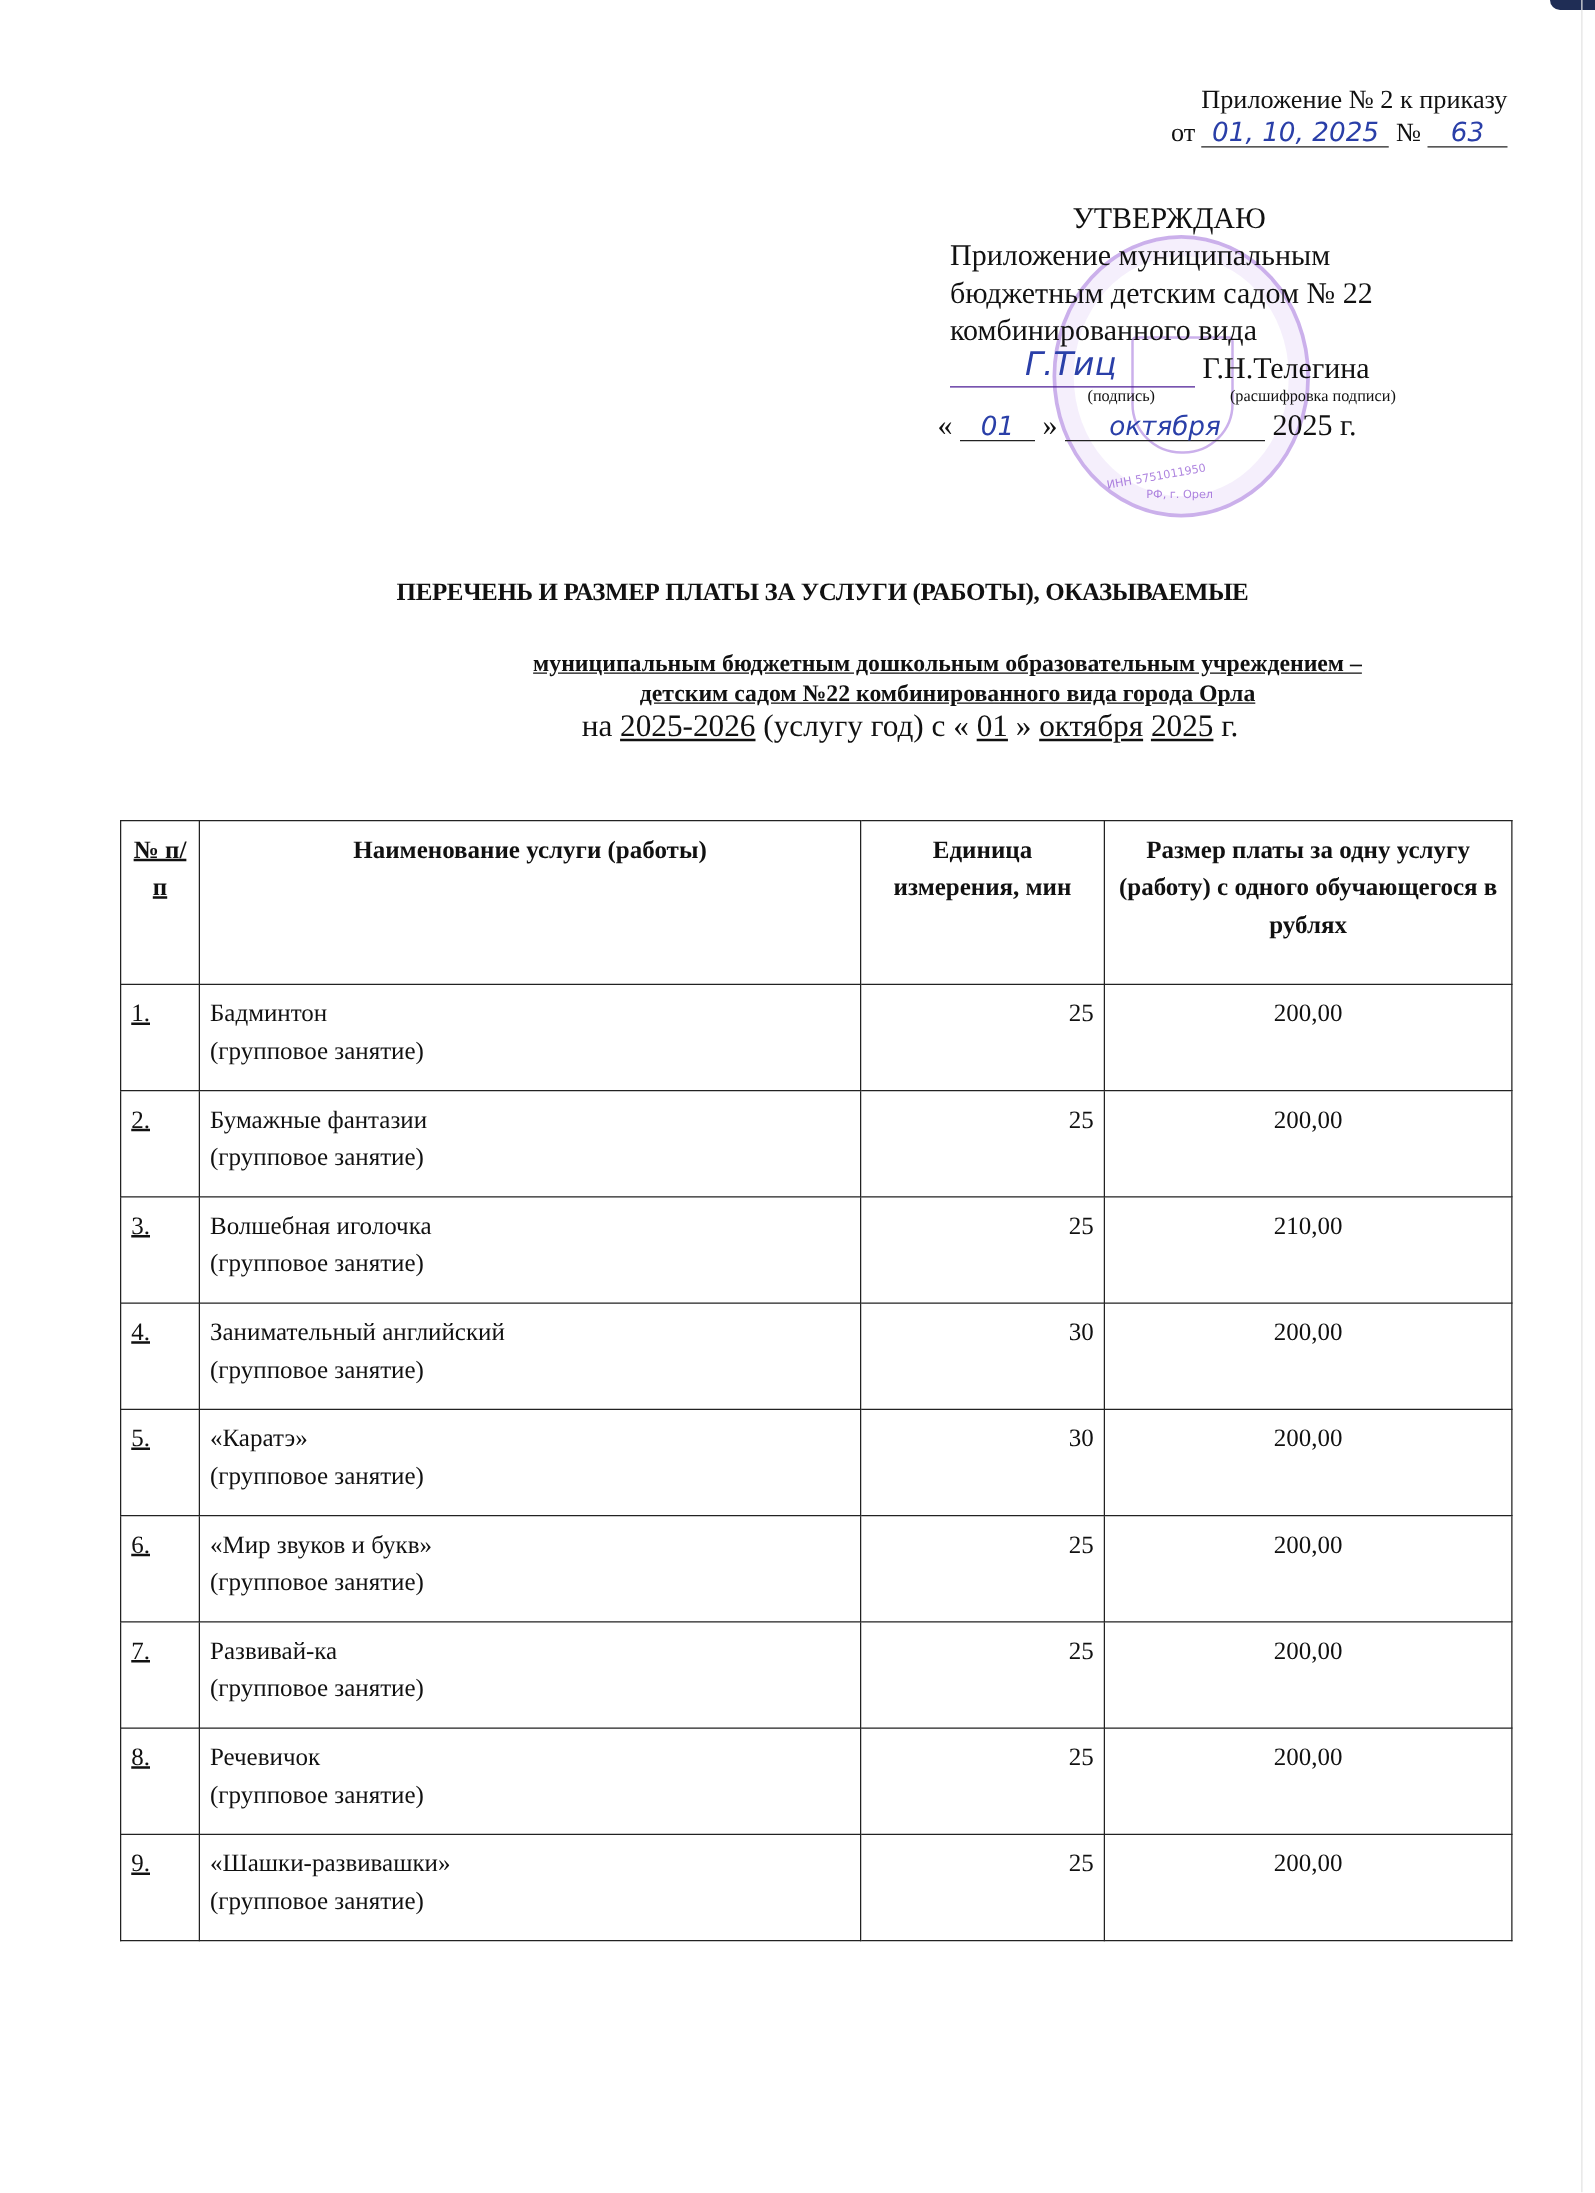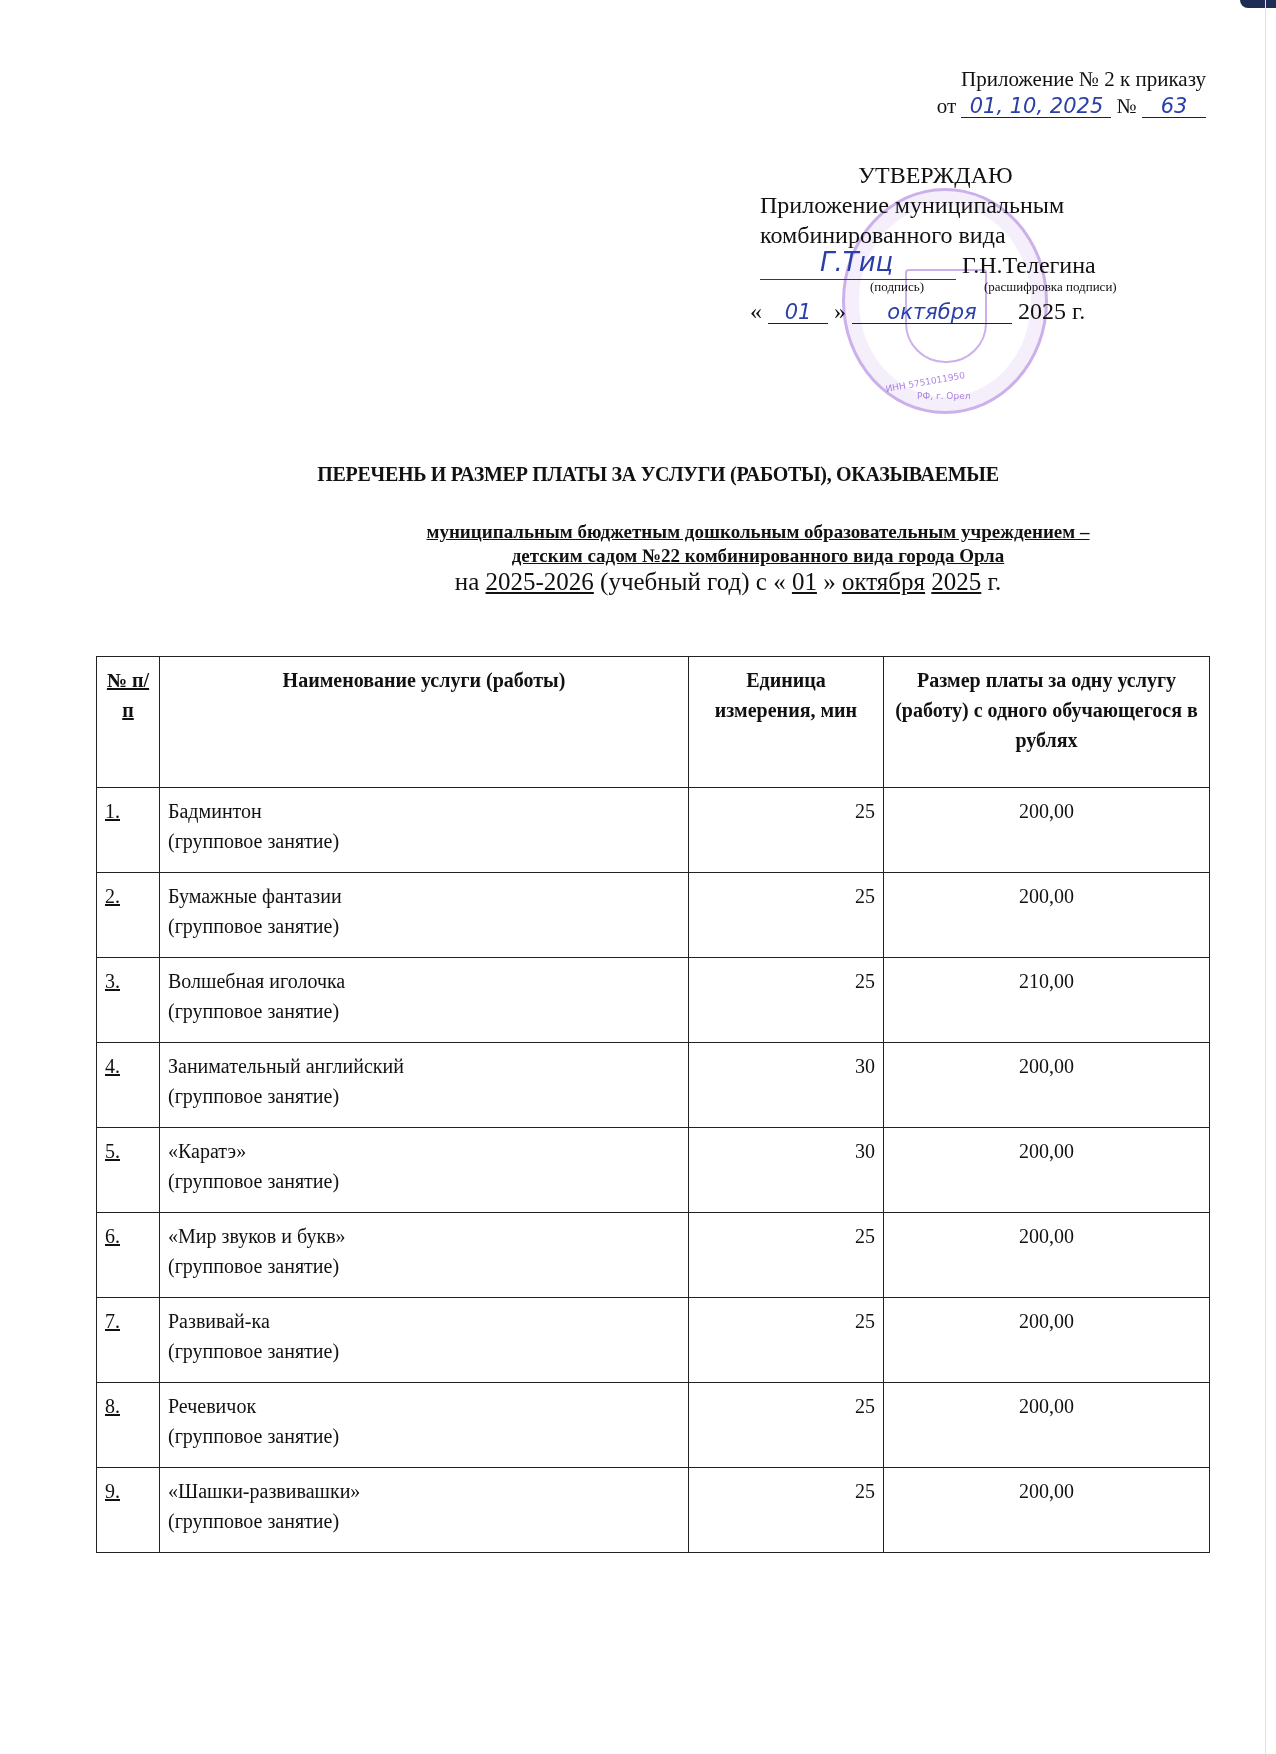--- a/index.html
+++ b/index.html
@@ -68,20 +68,21 @@
 
 <div class="stamp">
   <div class="stamp-inner"></div>
   <div class="stamp-inn">ИНН 5751011950</div>
   <div class="stamp-city">РФ, г. Орел</div>
 </div>
 
 <div class="approve">
   <div class="title">УТВЕРЖДАЮ</div>
   <div>Приложение муниципальным</div>
+  <div>бюджетным детским садом № 22</div>
   <div>комбинированного вида</div>
   <div class="sigline">
     <span class="sigblank">
       <span class="hand">Г.Тиц</span>
     </span>
     <span style="margin-left:6px">Г.Н.Телегина</span>
   </div>
   <div class="smallcap" style="display:flex">
     <span style="margin-left:110px">(подпись)</span>
     <span style="margin-left:60px">(расшифровка подписи)</span>
@@ -96,21 +97,21 @@
 </div>
 
 <div class="heading h1">ПЕРЕЧЕНЬ И РАЗМЕР ПЛАТЫ ЗА УСЛУГИ (РАБОТЫ), ОКАЗЫВАЕМЫЕ</div>
 <div class="heading h2">
   <span>муниципальным бюджетным дошкольным образовательным учреждением –</span><br>
   <span>детским садом №22 комбинированного вида города Орла</span>
 </div>
 <div class="heading h3">
   <span>на</span>
   <span class="u">2025-2026</span>
-  <span>(учебный год) с «</span>
+  <span>(услугу год) с «</span>
   <span class="u">01</span>
   <span>»</span>
   <span class="u">октября</span>
   <span class="u">2025</span>
   <span>г.</span>
 </div>
 
 <table class="services">
   <thead>
     <tr>

